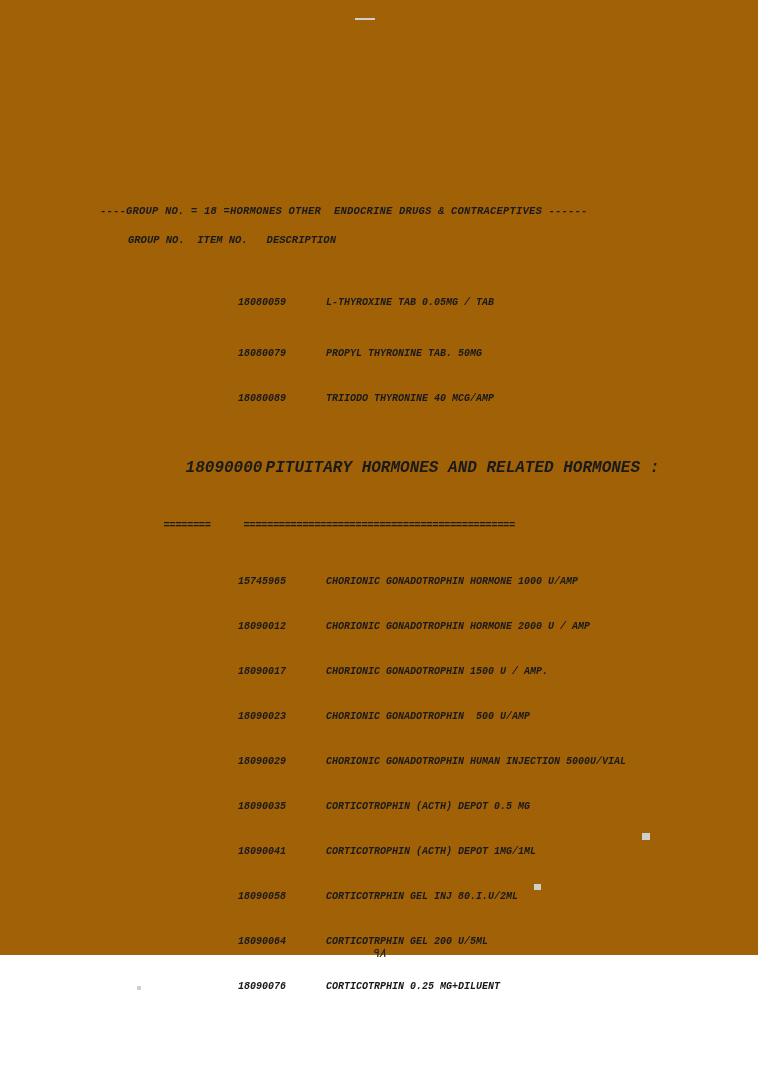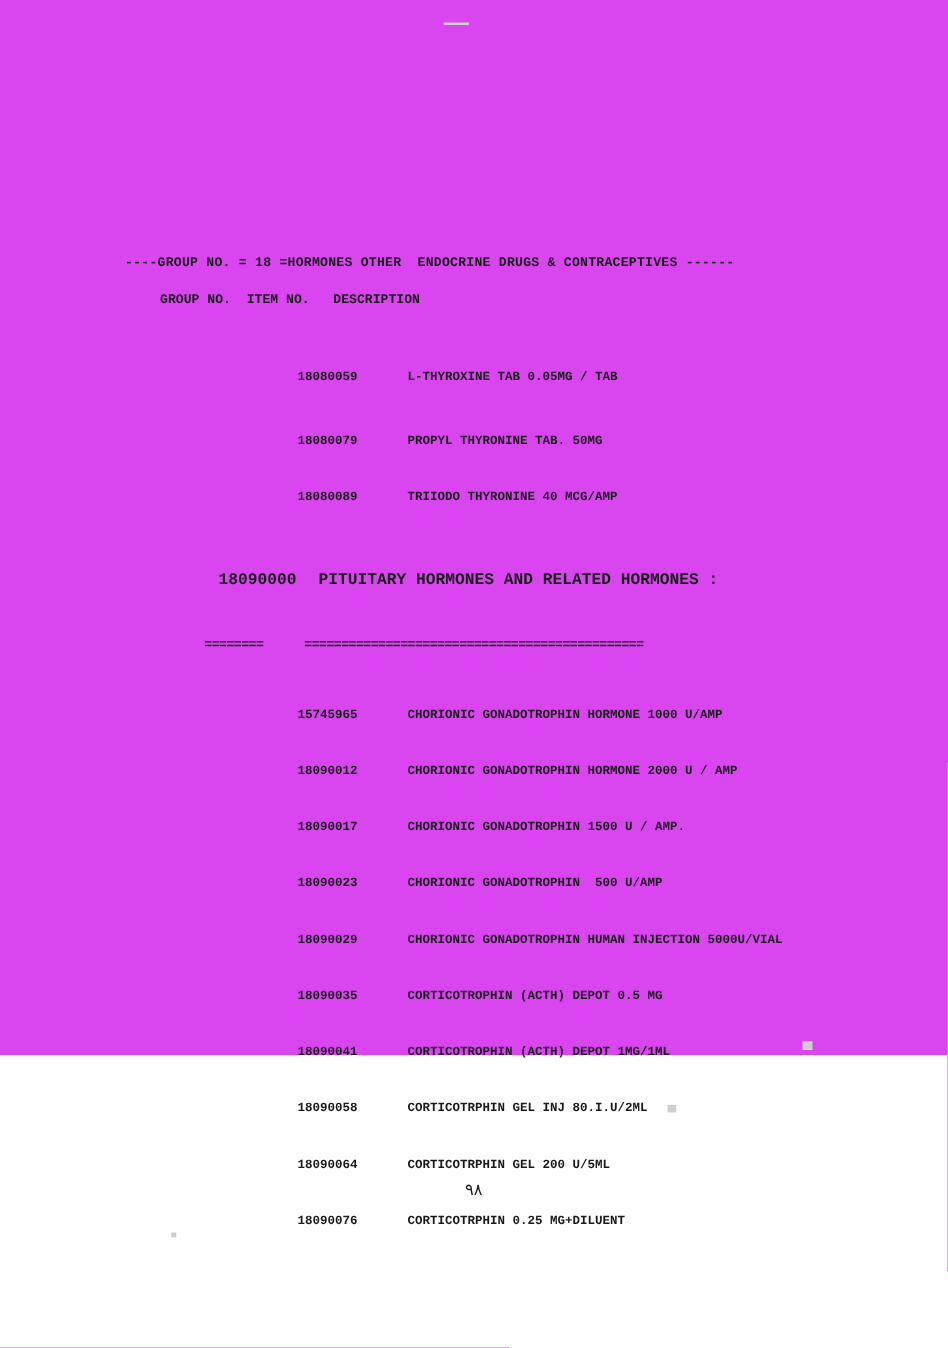--- a/index.html
+++ b/index.html
@@ -13,22 +13,23 @@
     font-family: "Liberation Mono", "DejaVu Sans Mono", monospace;
     color: #1a1a1a;
     position: relative;
     overflow: hidden;
   }
   .page {
     position: absolute;
     left: 0;
     top: 0;
     width: 758px;
-    height: 844px;
-    background: #d946ef;
+    height: 955px;
+    background: #a16207;
+    font-style: italic;
   }
   .doc-body {
     position: absolute;
     left: 100px;
     top: 205px;
     width: 600px;
   }
   .group-header {
     font-size: 10.5px;
     font-weight: bold;
@@ -55,21 +56,21 @@
     width: 88px;
   }
   .row .desc {
     display: inline-block;
   }
   .indent-item {
     margin-left: 90px;
   }
   .group-row {
     margin-left: 28px;
-    font-size: 13px;
+    font-size: 16px;
     font-weight: bold;
     white-space: pre;
     margin-bottom: 12px;
   }
   .group-row .code {
     display: inline-block;
     width: 80px;
   }
   .rule-row {
     margin-left: 28px;

